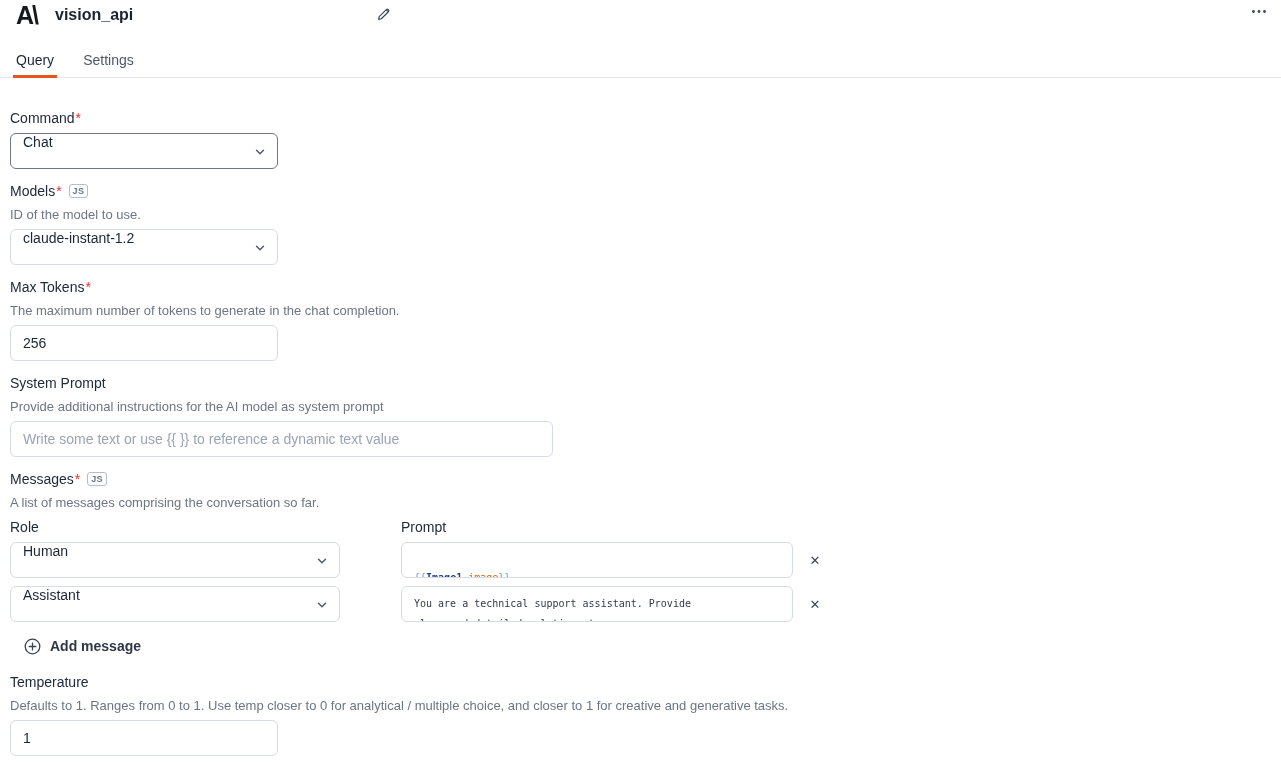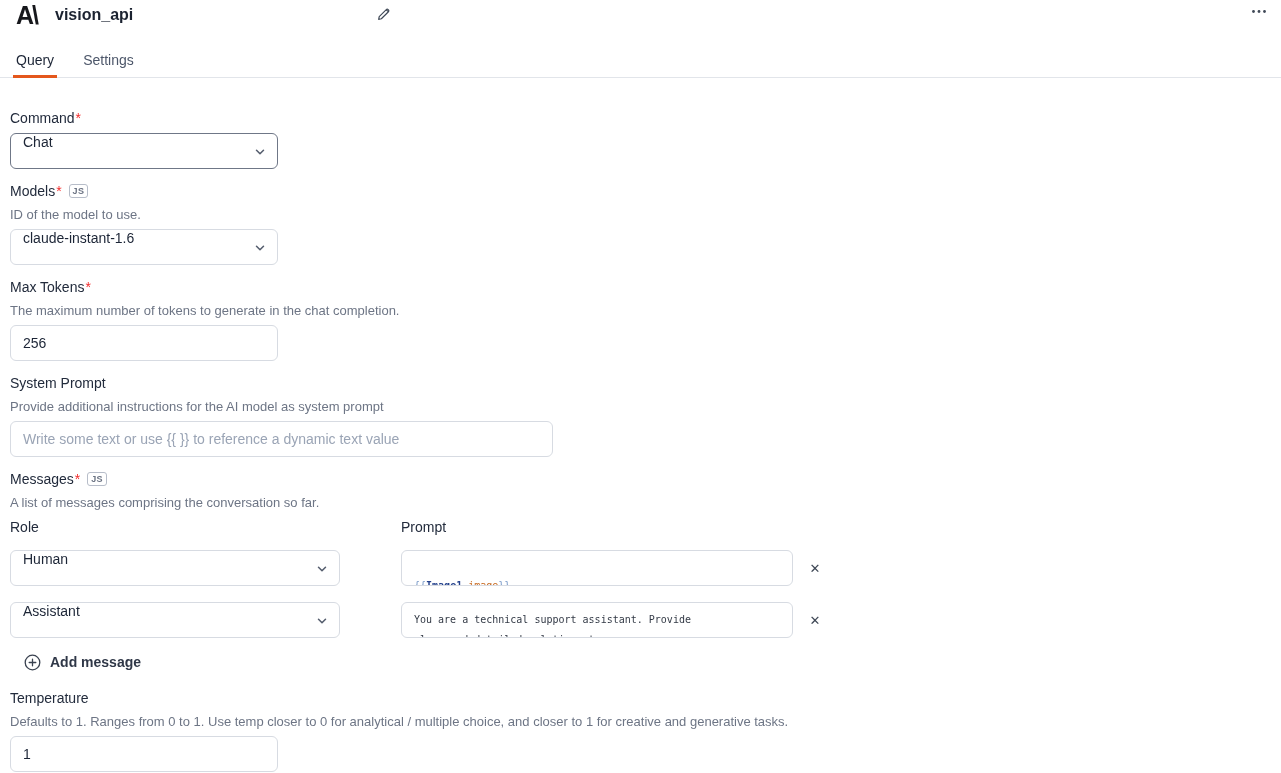--- a/index.html
+++ b/index.html
@@ -34,21 +34,21 @@
     font-size:14px; color:#1c2536; }
   .select { width:268px; position:relative; display:flex; align-items:flex-start; padding:0 30px 0 12px; cursor:pointer; }
   .select.dark { border-color:#6f7787; }
   .select .chevron { position:absolute; right:10px; top:11px; }
   .wide-select { width:330px; }
   .text-input { width:268px; padding:0 12px; outline:none; }
   .text-input.long { width:543px; }
   .text-input::placeholder { color:#9aa4b5; }
 
   
-  .msg-grid { display:grid; grid-template-columns:375px 384px 28px; column-gap:16px; row-gap:8px; align-items:center;gap:16px; }
+  .msg-grid { display:grid; grid-template-columns:375px 384px 28px; column-gap:16px; row-gap:8px; align-items:center; }
   .col-label { font-size:14px; color:#222b3c; line-height:20px; margin-bottom:-3px; }
   .content-box { width:392px; padding:25px 12px 0; font-family:"DejaVu Sans Mono","Liberation Mono",monospace;
     font-size:10px; line-height:19px; overflow:hidden; cursor:text; }
   .content-box.multiline { padding-top:7px; line-height:20px; color:#333a46; white-space:nowrap; }
   .tok-brace { color:#7a9bc9; }
   .tok-entity, .tok-dot { color:#24418c; font-weight:bold; }
   .tok-prop { color:#c7691f; }
   .x-btn { background:none; border:none; cursor:pointer; font-size:13px; color:#3f4856; height:36px; width:28px; }
 
   .add-msg { display:flex; align-items:center; gap:9px; background:none; border:none; cursor:pointer;
@@ -97,21 +97,21 @@
   </div>
 
   <div class="field">
     <div class="field-label">
       <span>Models</span>
         <span class="req">*</span>
       <span class="js-badge">JS</span>
     </div>
     <div class="helper">ID of the model to use.</div>
     <div class="select">
-      <span>claude-instant-1.6</span>
+      <span>claude-instant-1.2</span>
       <svg class="chevron" width="14" height="14" viewBox="0 0 14 14">
         <path d="M3.5 5.2 L7 8.8 L10.5 5.2" fill="none" stroke="#555e6e" stroke-width="1.5" stroke-linecap="round" stroke-linejoin="round"></path>
       </svg>
     </div>
   </div>
 
   <div class="field">
     <div class="field-label">
       <span>Max Tokens</span>
         <span class="req">*</span>

